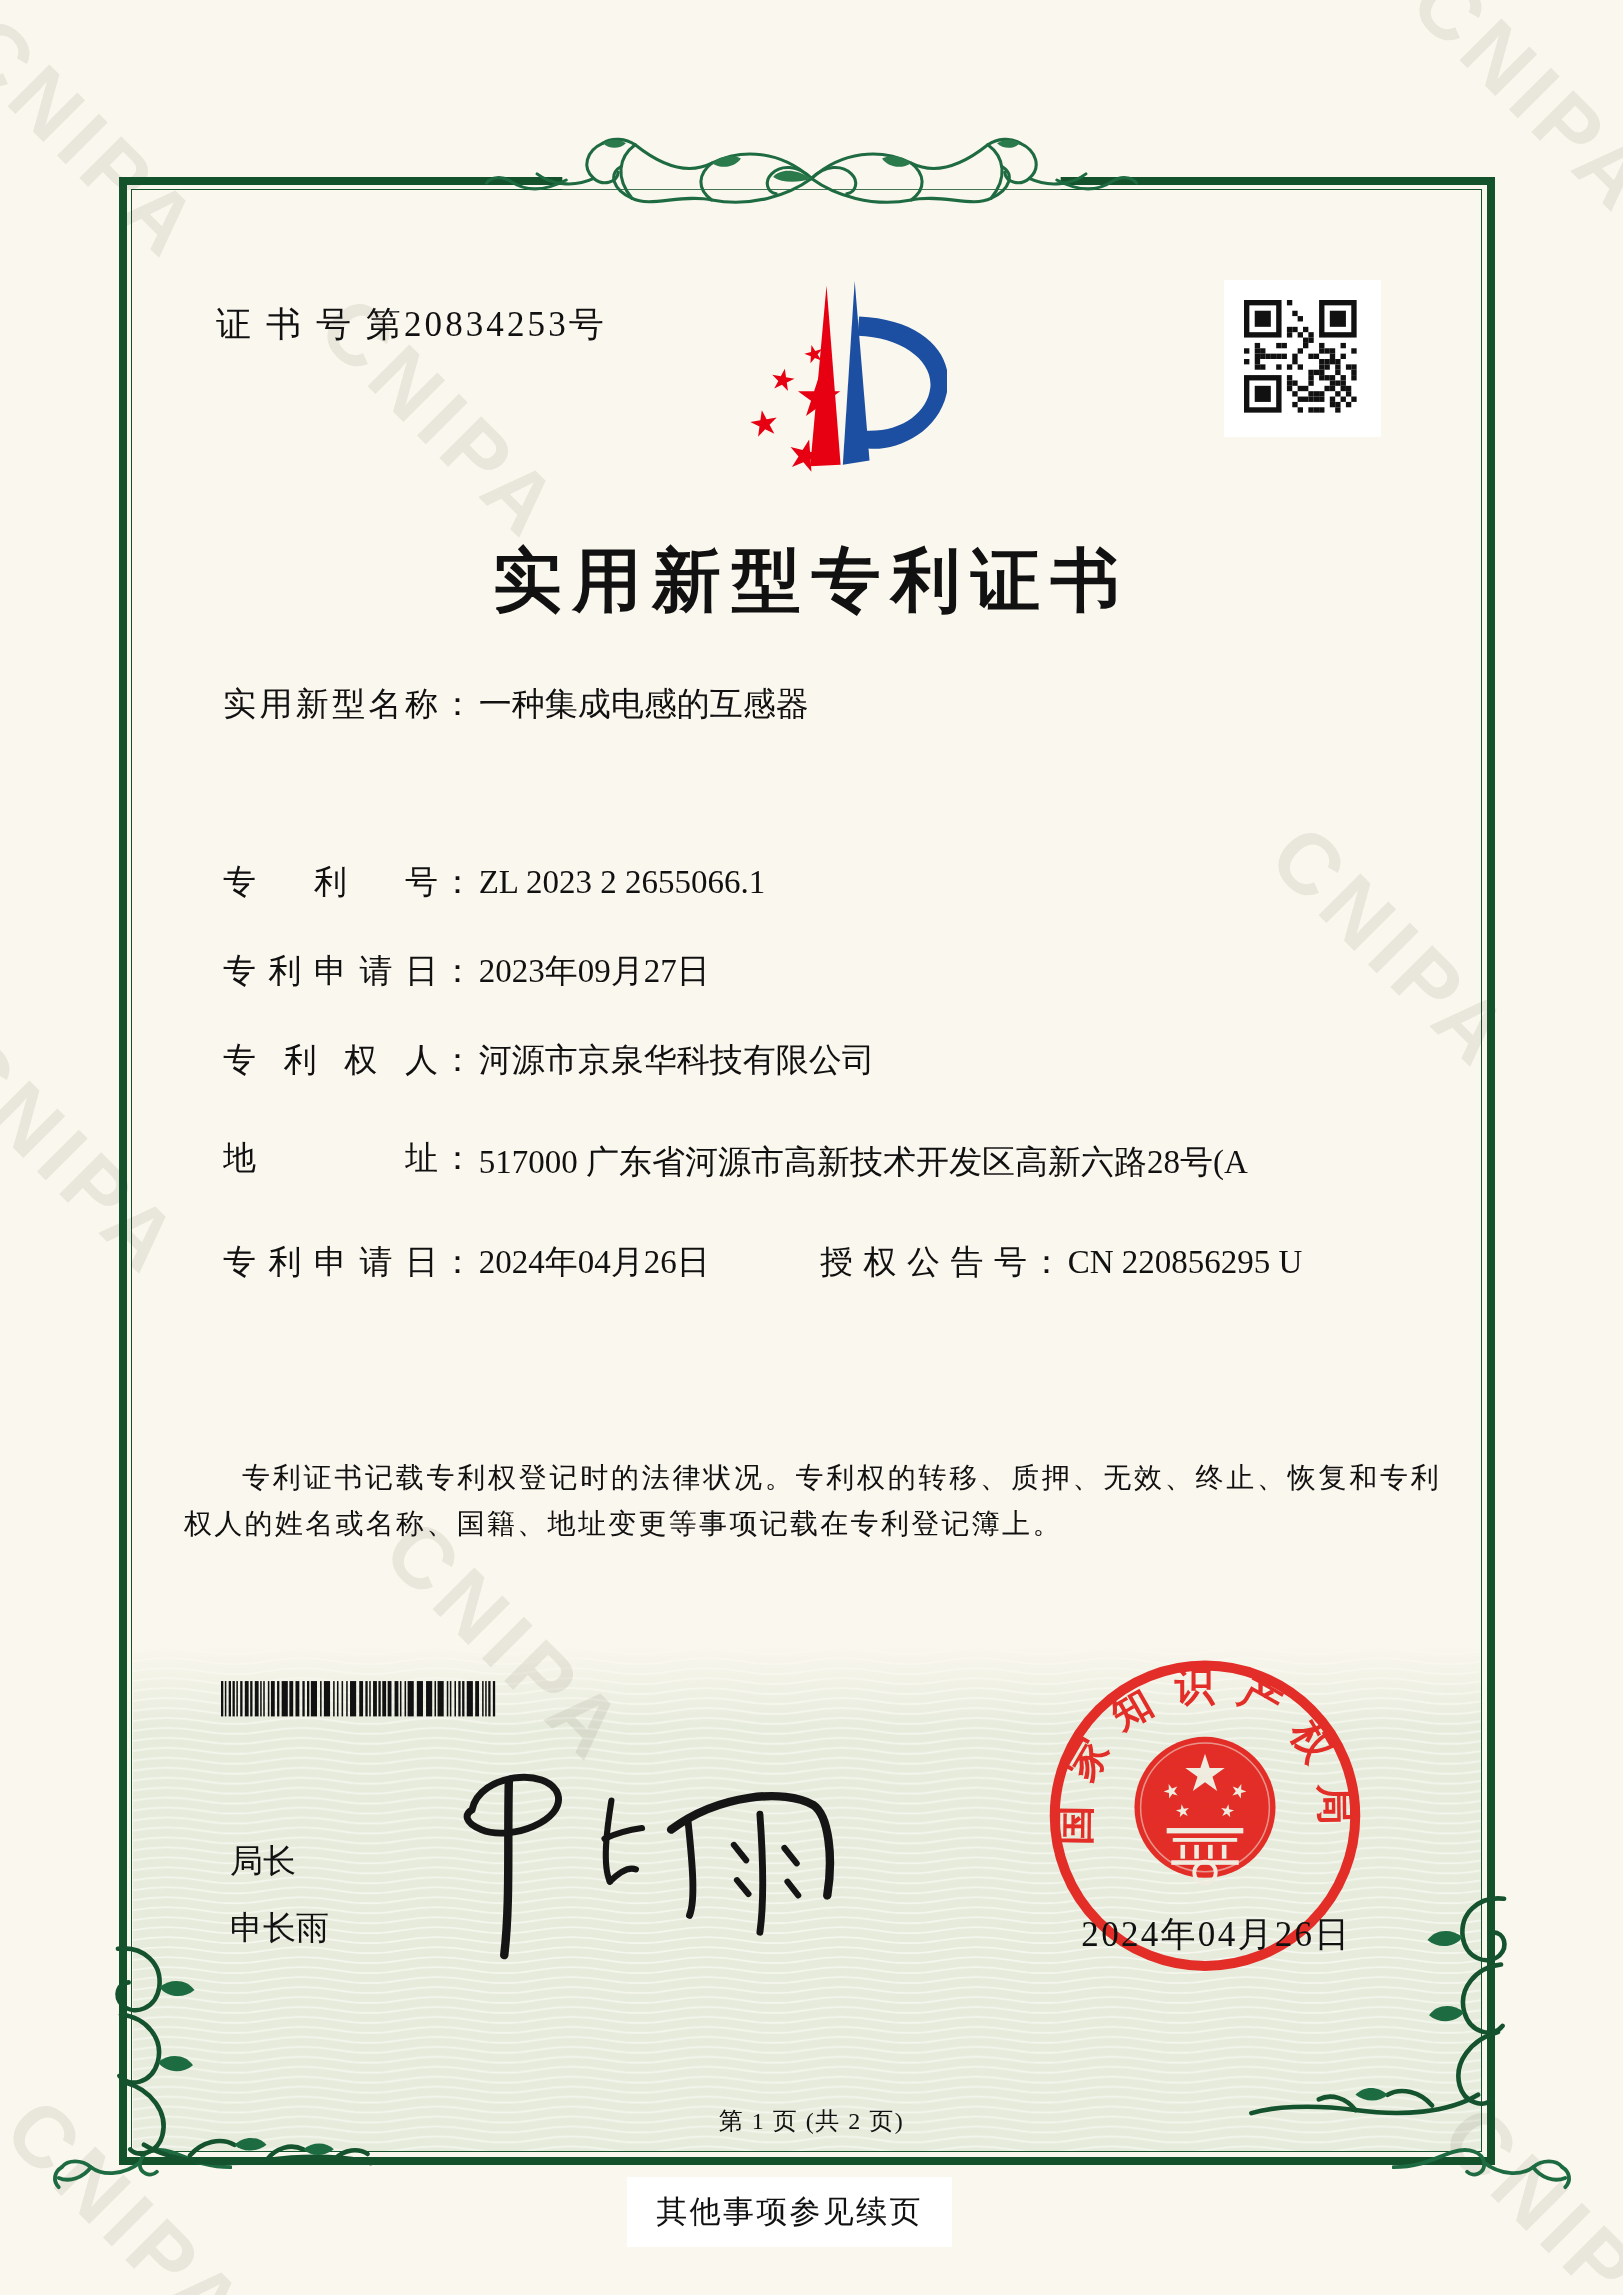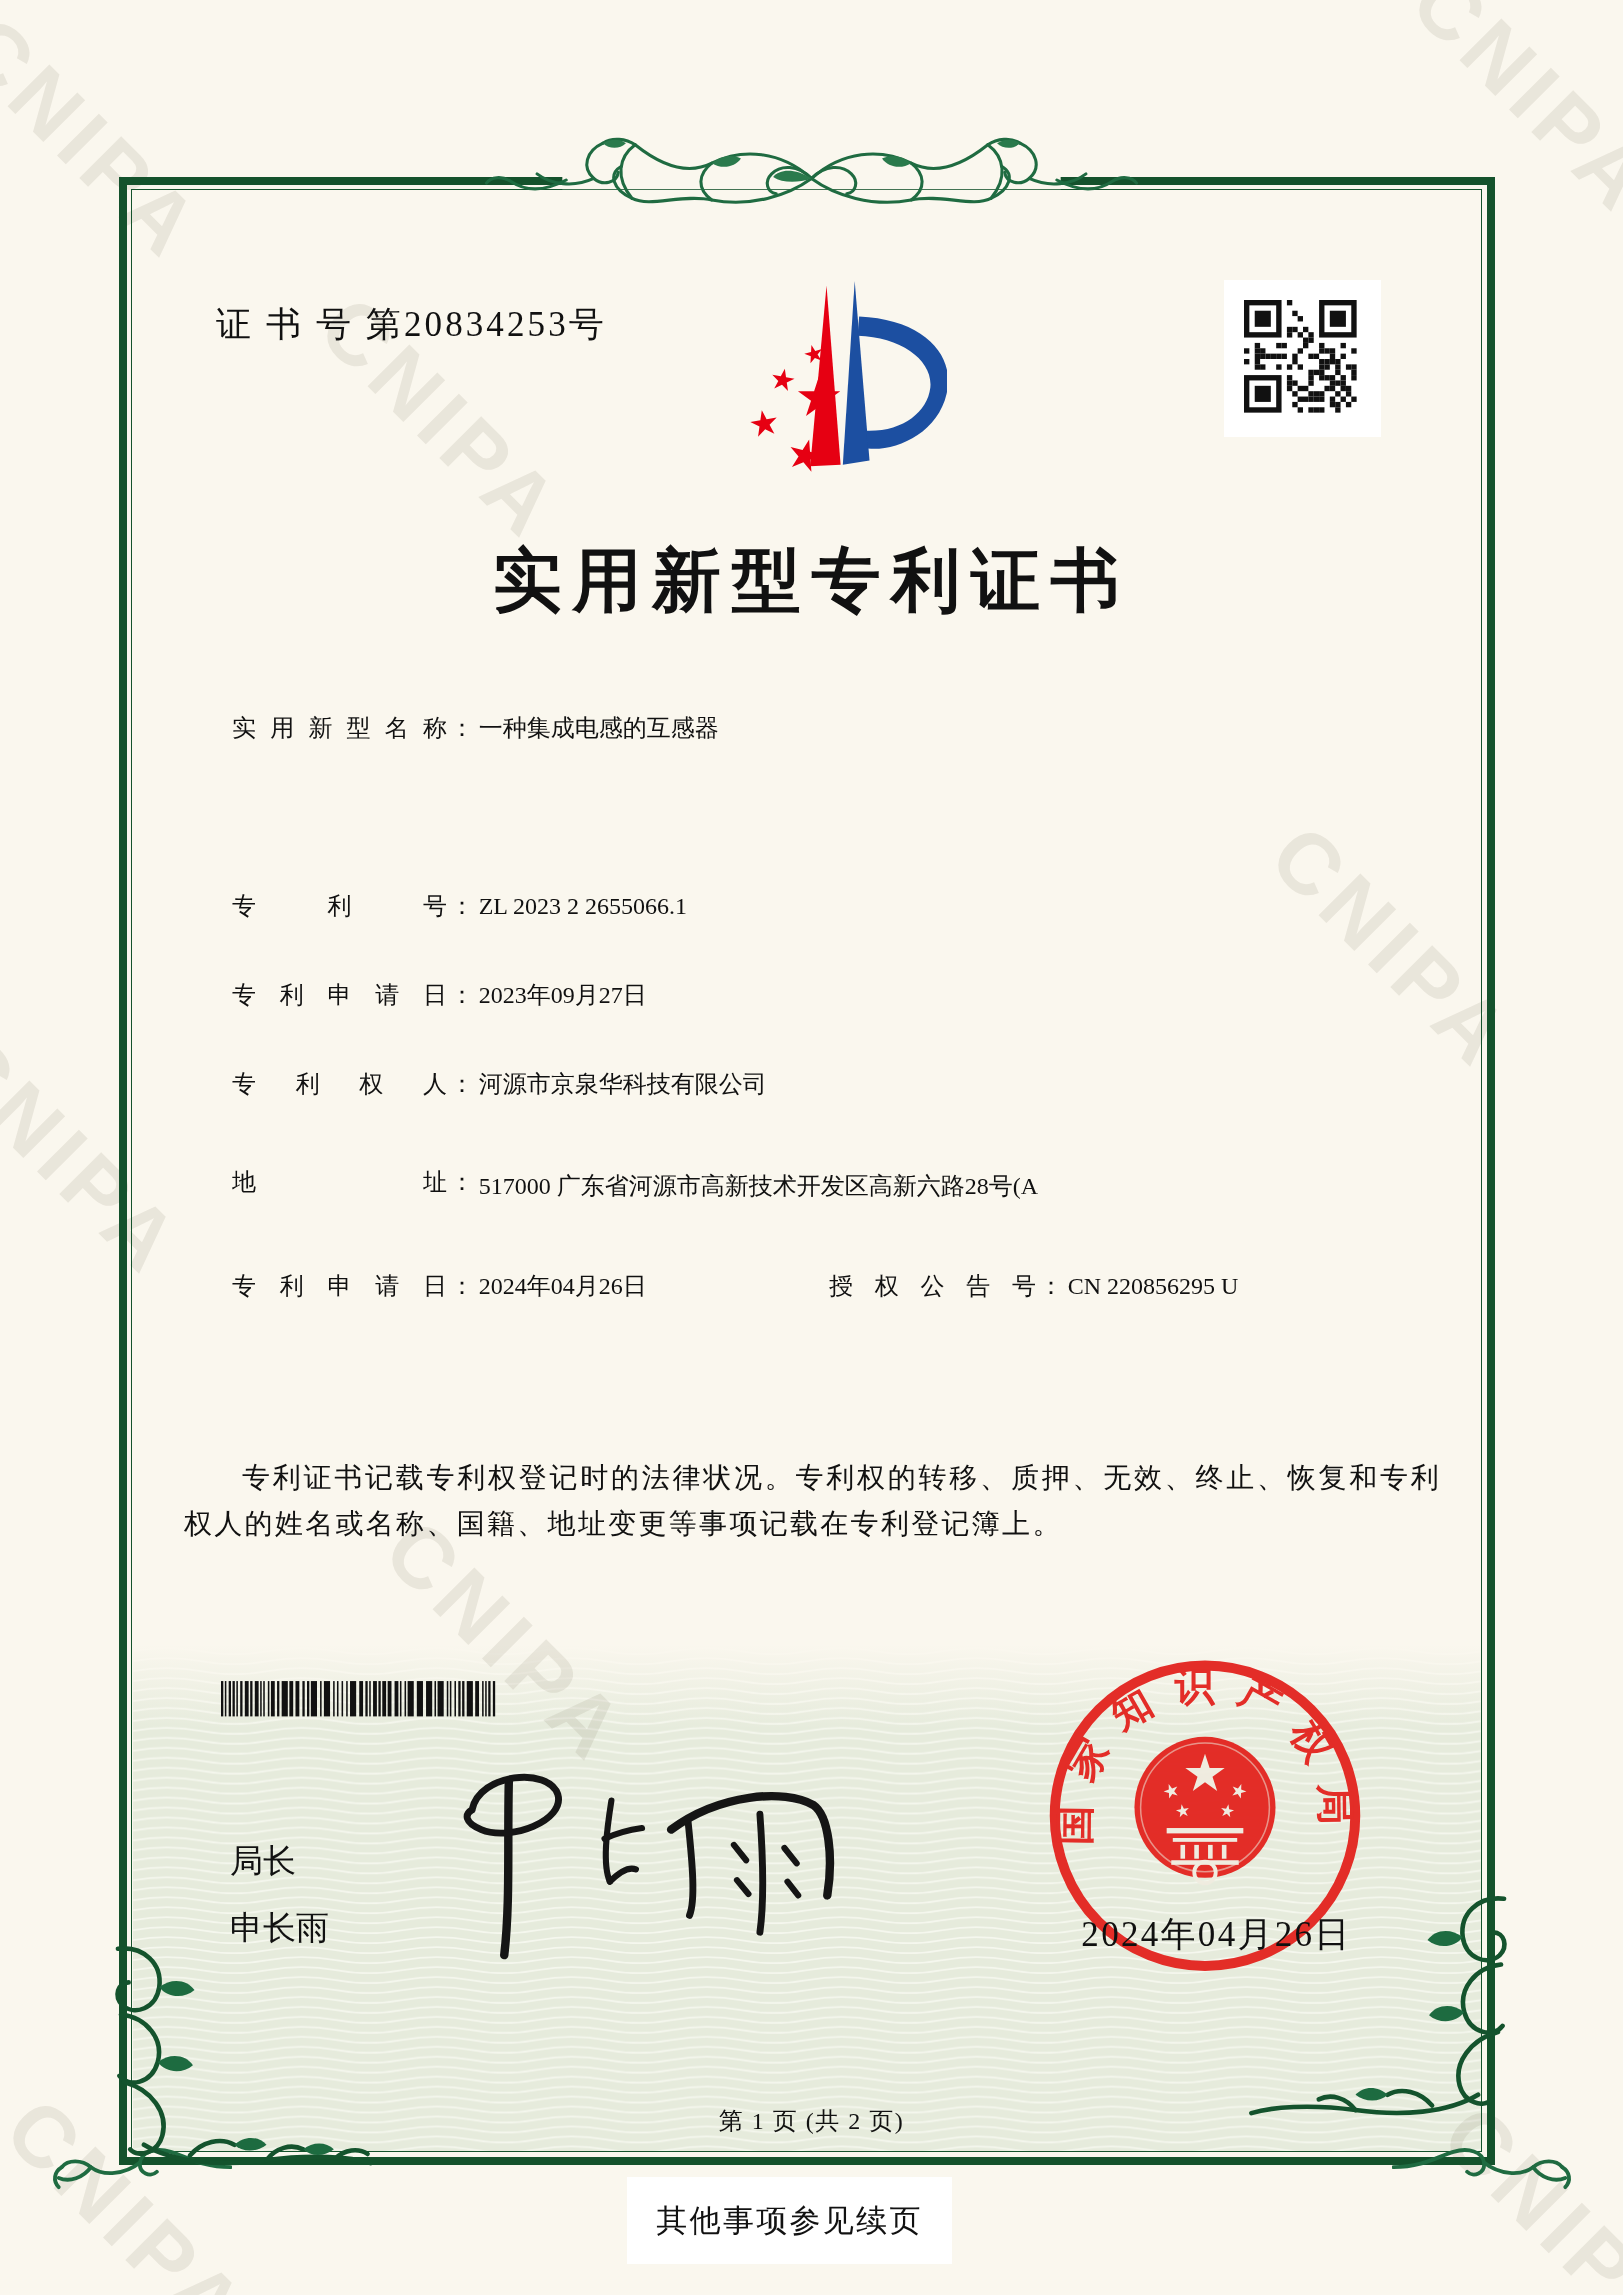--- a/index.html
+++ b/index.html
@@ -16,21 +16,21 @@
                border:1.5px solid #14522c;z-index:3;}
   
   .wavezone{position:absolute;left:133px;top:1645px;width:1348px;height:506px;z-index:1;}
   .wavefade{position:absolute;left:133px;top:1645px;width:1348px;height:84px;z-index:1;
             background:linear-gradient(#faf7ee,rgba(250,247,238,0));}
   
   .certno{position:absolute;left:208px;top:301px;font-size:35px;letter-spacing:3.1px;z-index:5;margin-left:8px;}
   .title{position:absolute;left:0;top:535px;width:1623px;text-align:center;font-size:69px;
          font-weight:700;letter-spacing:10.7px;z-index:5;}
   
-  .row{position:absolute;left:232px;font-size:24px;line-height:40px;z-index:5;white-space:nowrap;margin-top:24px;}
+  .row{position:absolute;left:223px;font-size:33px;line-height:40px;z-index:5;white-space:nowrap;}
   .flabel{display:inline-block;width:215px;text-align:justify;text-align-last:justify;vertical-align:top;}
   .colon{display:inline-block;margin:0 4.6px 0 3.1px;vertical-align:top;}
   .fvalue{display:inline-block;vertical-align:top;}
   .vlines{display:inline-block;vertical-align:top;line-height:48px;white-space:nowrap;}
   .vlines span{display:block;}
   
   .para{position:absolute;left:184px;width:1257px;font-size:28px;line-height:46px;
         text-align:justify;text-indent:58px;letter-spacing:2.3px;z-index:5;}
   
   .barcode{position:absolute;left:221px;top:1681px;z-index:5;}
@@ -38,21 +38,21 @@
   .signer{position:absolute;left:230px;font-size:33px;font-weight:400;
           font-family:"Liberation Sans","DejaVu Sans",sans-serif;z-index:5;}
   .signature{position:absolute;left:418px;top:1750px;z-index:5;}
   
   .seal{position:absolute;left:1044px;top:1650px;z-index:6;opacity:.95;}
   .sealdate{position:absolute;left:1063px;top:1911px;width:307px;text-align:center;
             font-size:35px;letter-spacing:2.3px;color:#101010;z-index:7;}
   
   .pagenum{position:absolute;left:0;top:2105px;width:1623px;text-align:center;
            font-size:24px;letter-spacing:1.5px;z-index:5;}
-  .contbox{position:absolute;left:627px;top:2177px;width:325px;height:87px;background:#ffffff;
+  .contbox{position:absolute;left:627px;top:2177px;width:325px;height:70px;background:#ffffff;
            z-index:5;display:flex;align-items:center;justify-content:center;}
   .contbox span{font-size:31px;letter-spacing:2.3px;}
   .orn{position:absolute;z-index:4;}
   .qrbox{position:absolute;left:1224px;top:280px;width:157px;height:157px;background:#ffffff;z-index:5;}
   .qr{position:absolute;left:20px;top:20px;}
   .logo{position:absolute;left:709px;top:278px;z-index:5;}
 </style>
 </head>
 <body>
 

